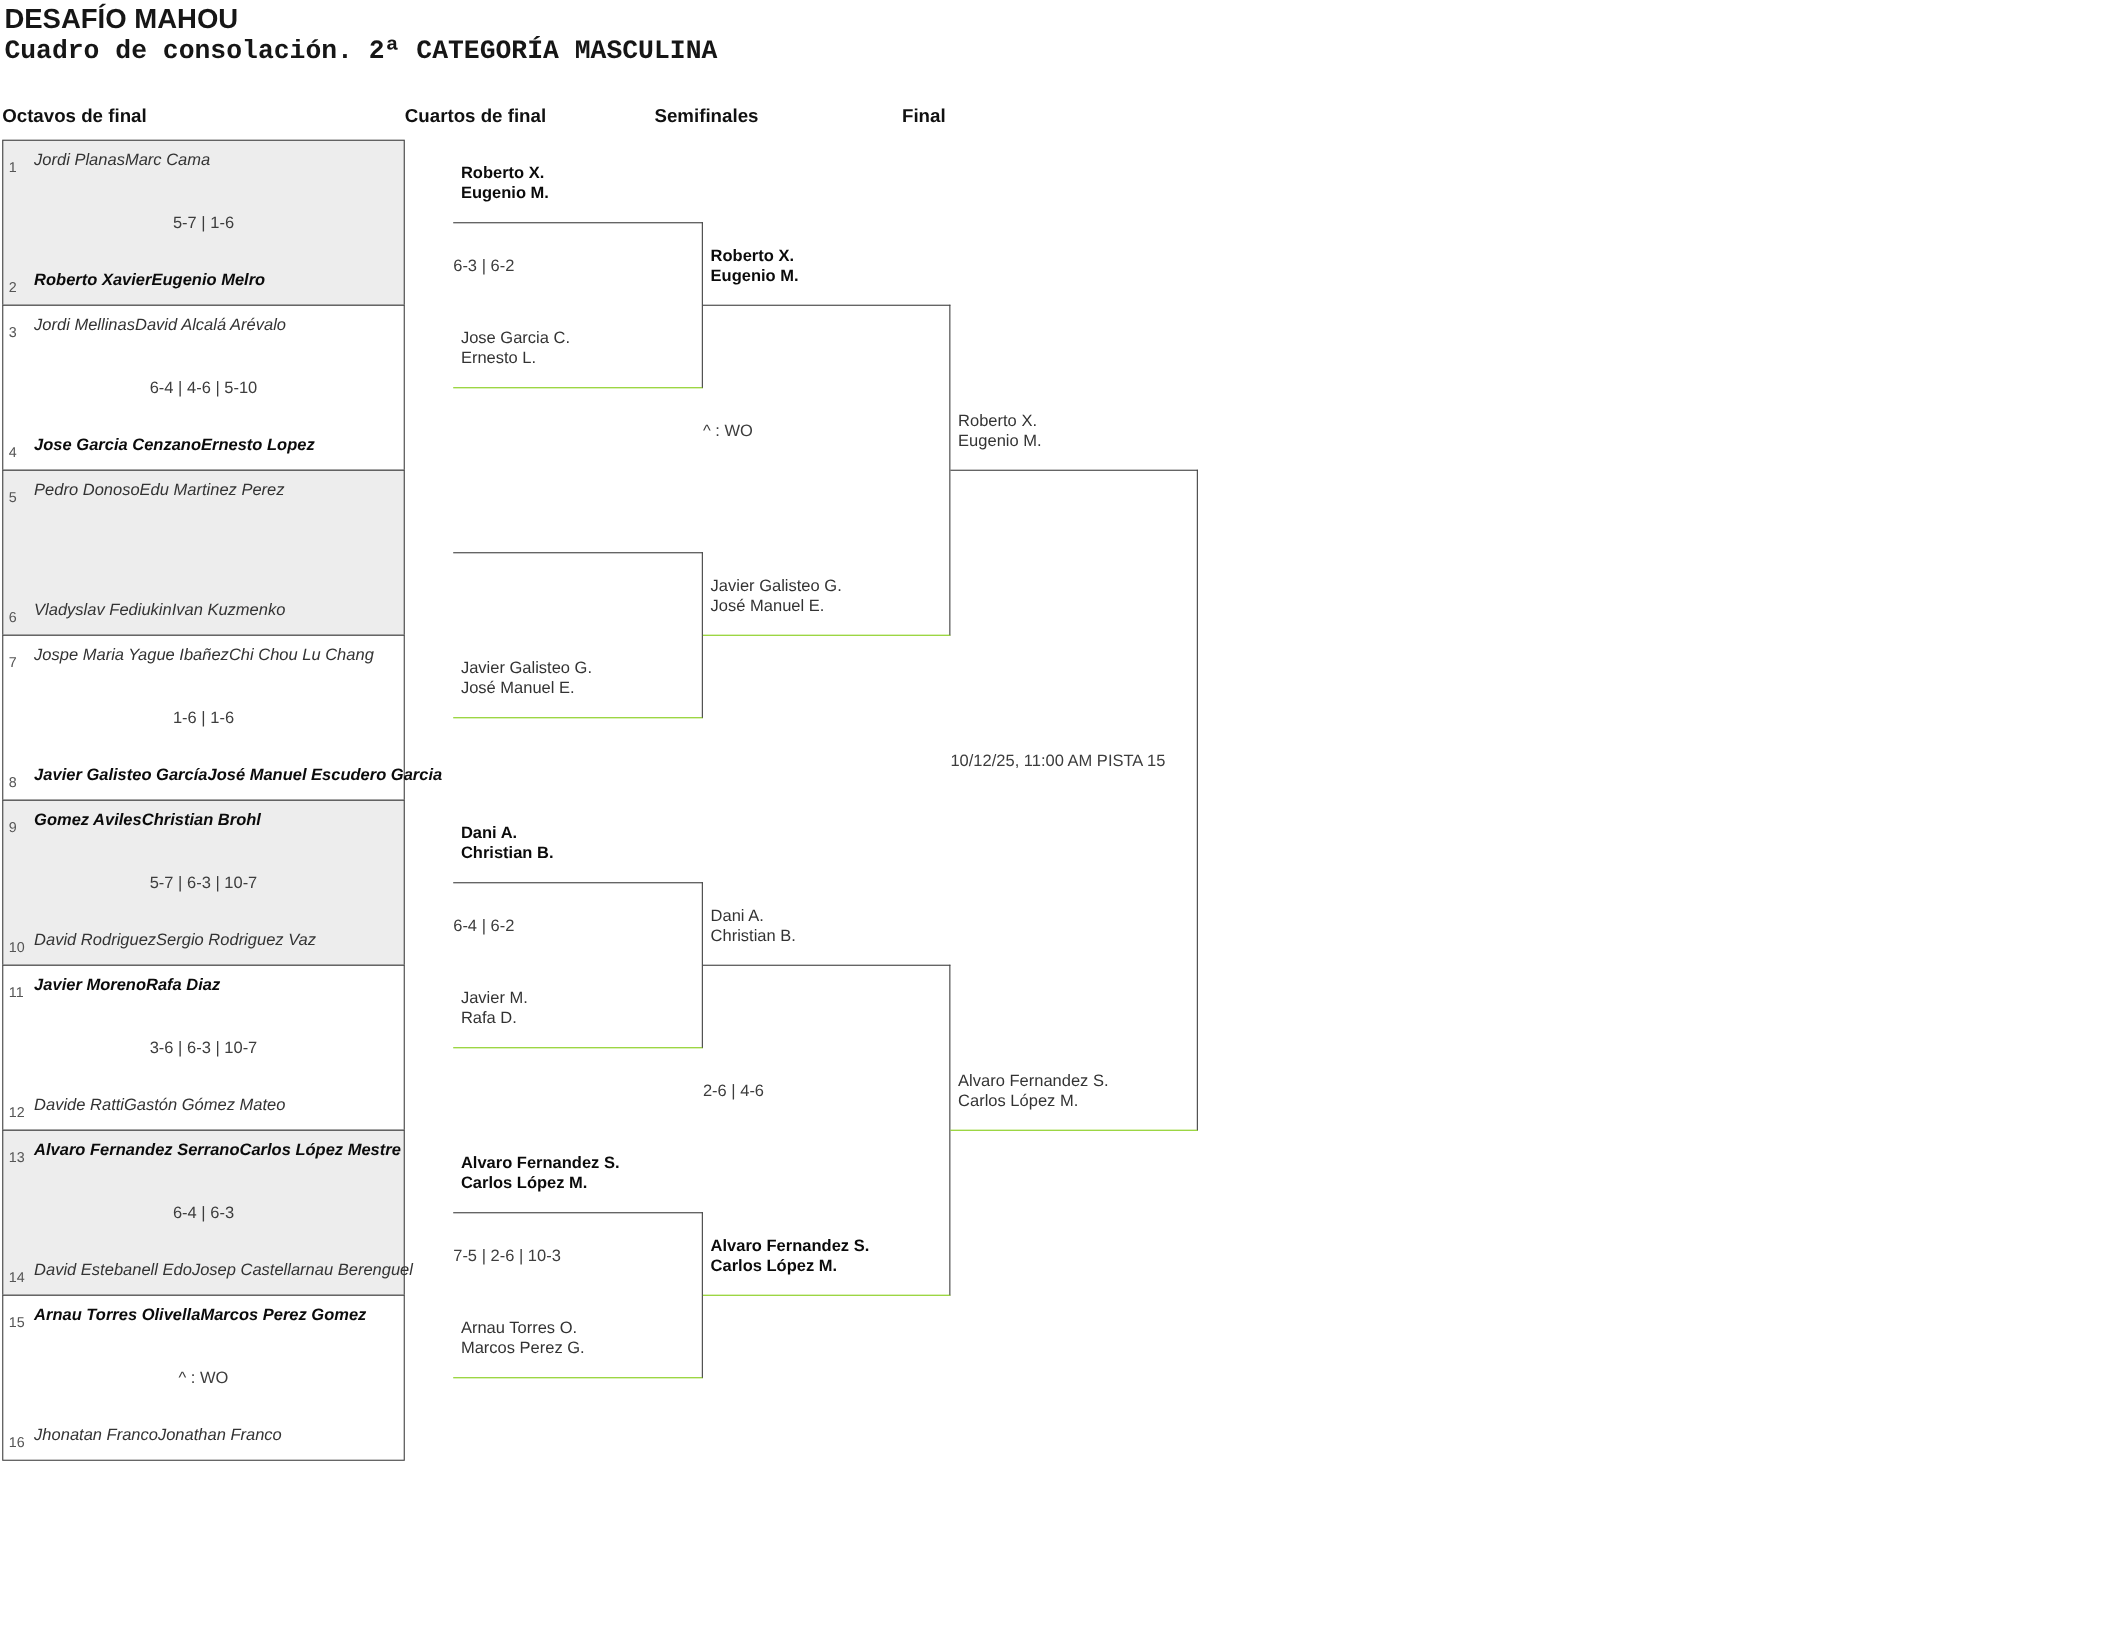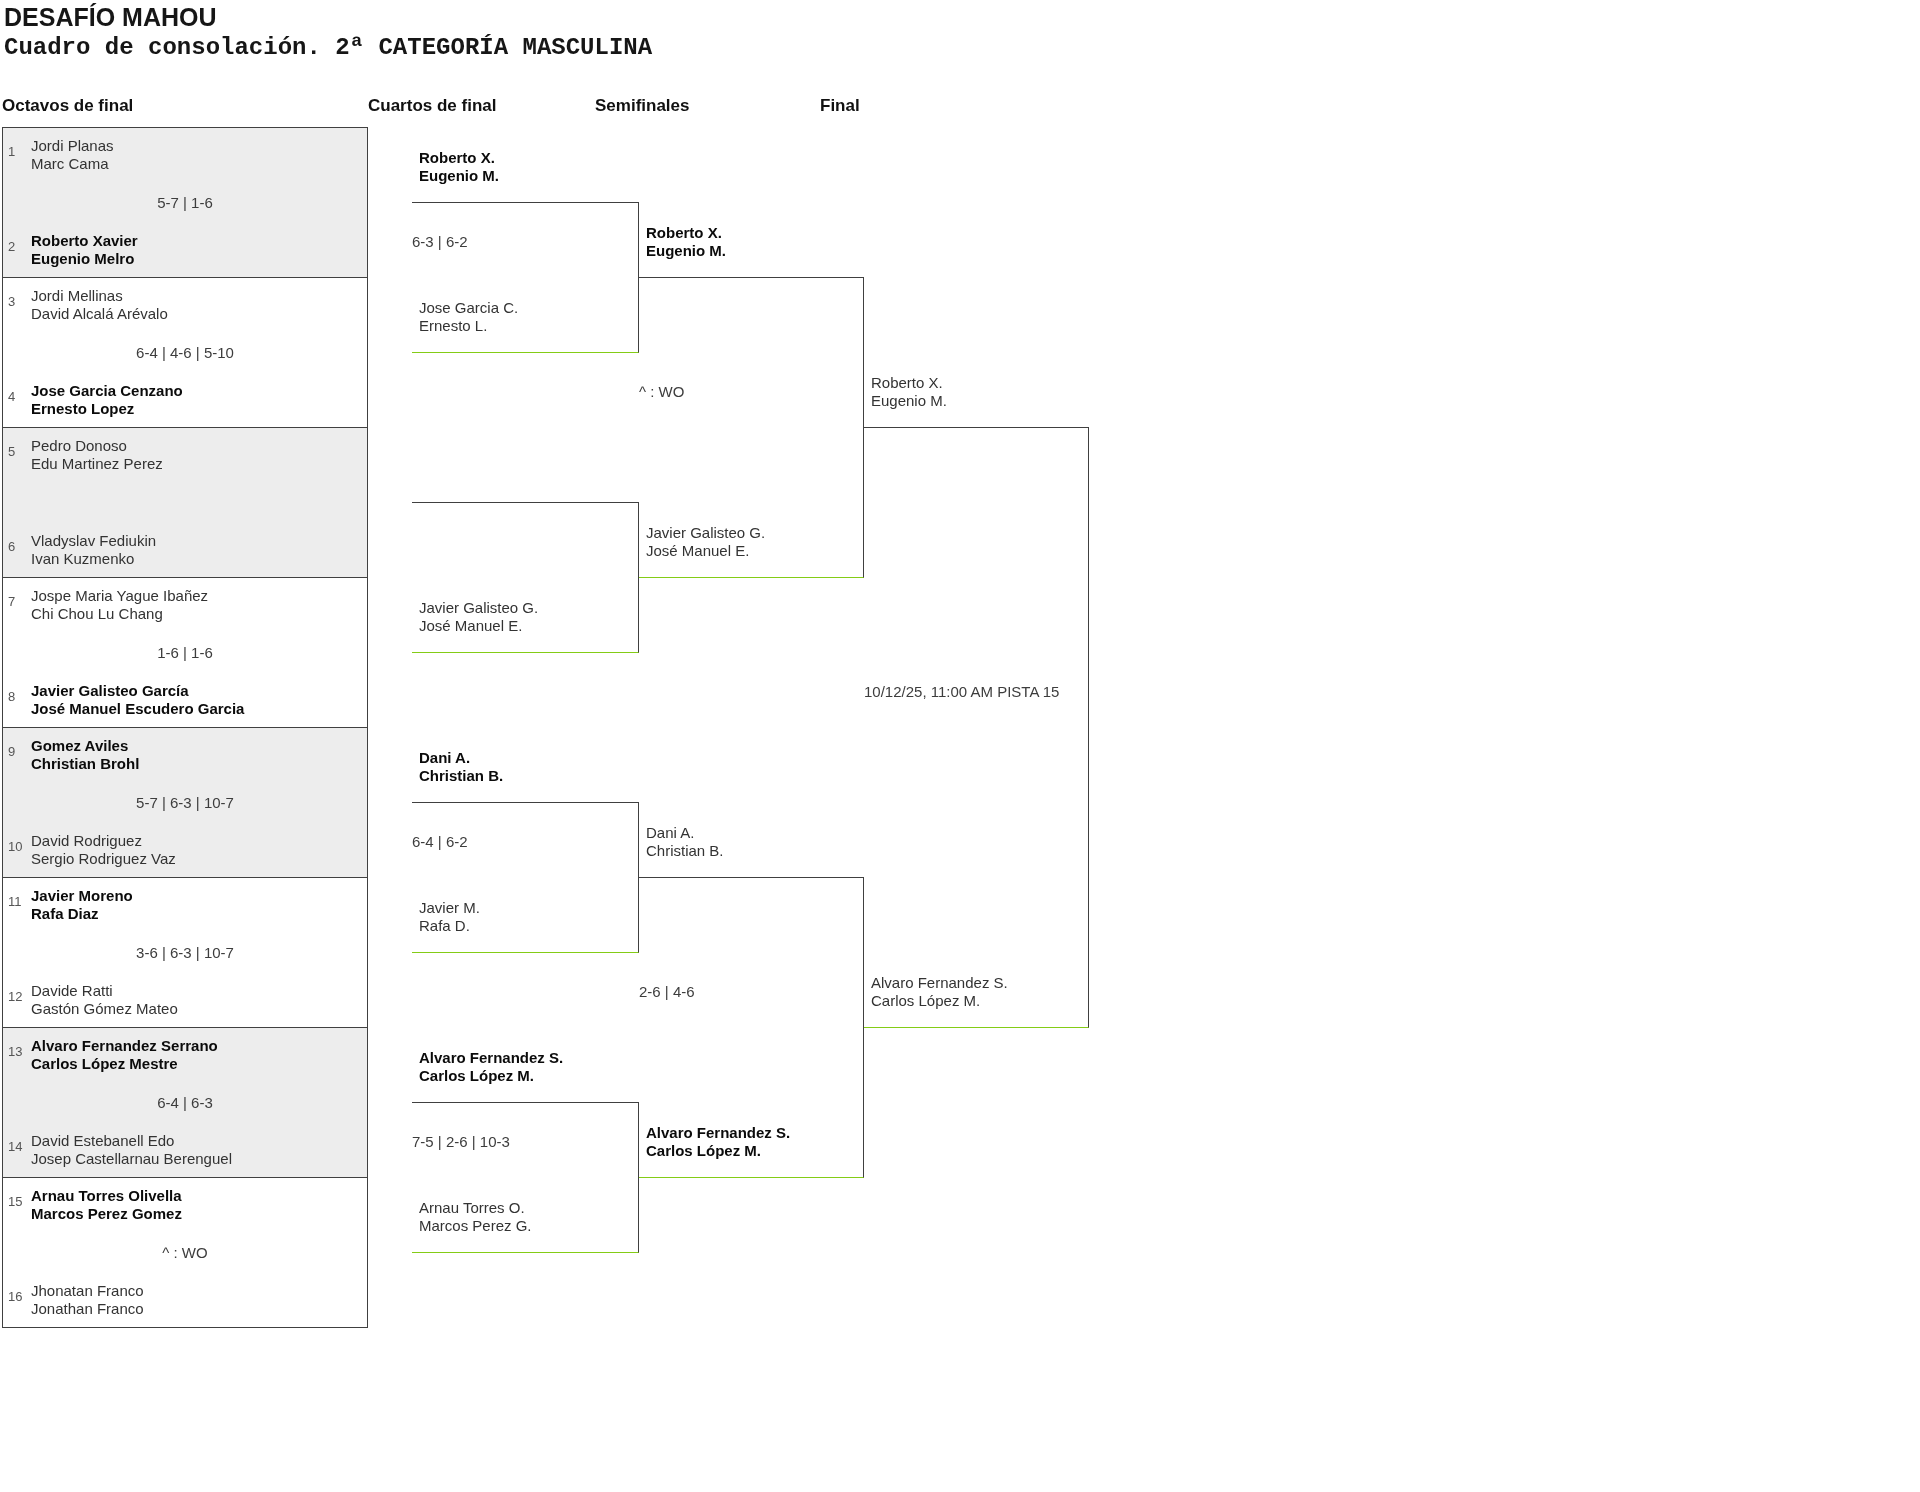--- a/index.html
+++ b/index.html
@@ -27,21 +27,21 @@
          font-size:17px;font-weight:700;color:#111;}
 
   
   .obox{position:absolute;left:2px;width:366px;height:151px;box-sizing:border-box;
         border:1px solid #404040;background:#fff;}
   .obox.shaded{background:var(--c-shade,#ededed);}
   .team{position:absolute;left:0;display:flex;align-items:flex-start;padding-left:5px;}
   .team-top{top:9px;}
   .team-bottom{bottom:9px;}
   .seed{width:23px;flex:0 0 23px;font-size:13px;color:#555;padding-top:7px;}
-  .tnames{display:flex;flex-direction:column;}
+  .tnames{display:flex;flex-direction:row;font-style:italic;}
   .tline{font-size:15px;line-height:18px;color:#333;white-space:nowrap;}
   .winner{font-weight:700;color:#0b0b0b;}
   .score{position:absolute;left:0;top:66px;width:100%;text-align:center;
          font-size:15px;color:#3d3d3d;}
 
   
   .rbox{position:absolute;box-sizing:border-box;background:transparent;
         border-top:1px solid #404040;border-right:1px solid #404040;border-bottom:1px solid #84cc16;margin-left:44px;}
   .slot{position:absolute;left:7px;display:flex;flex-direction:column;}
   .slot-top{top:-54px;}

